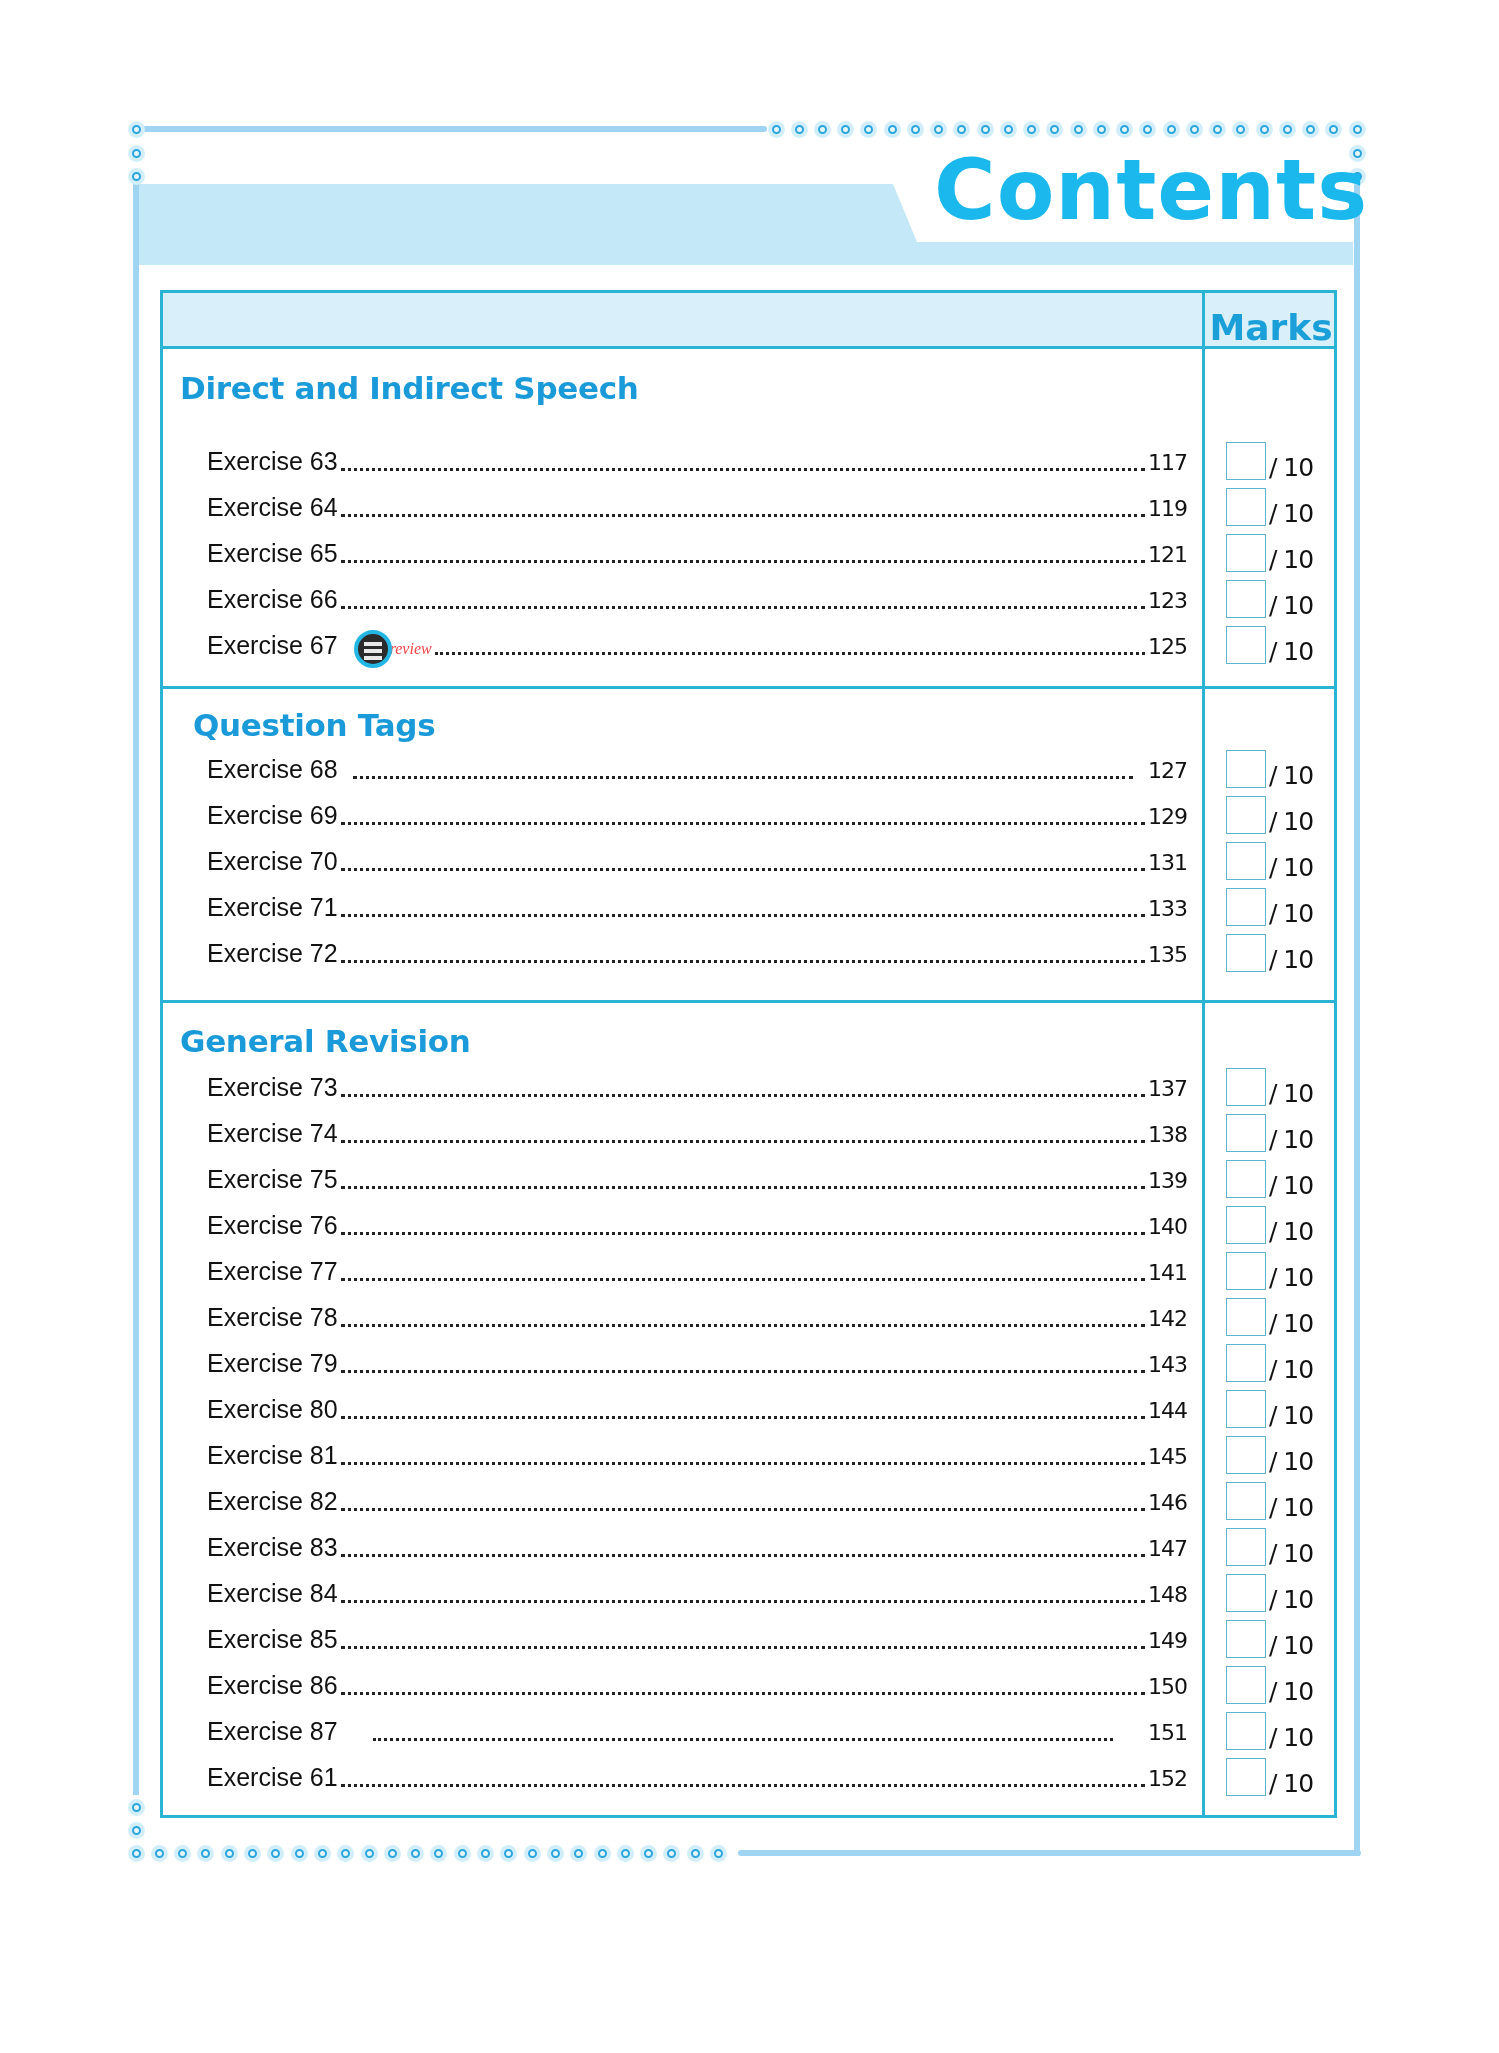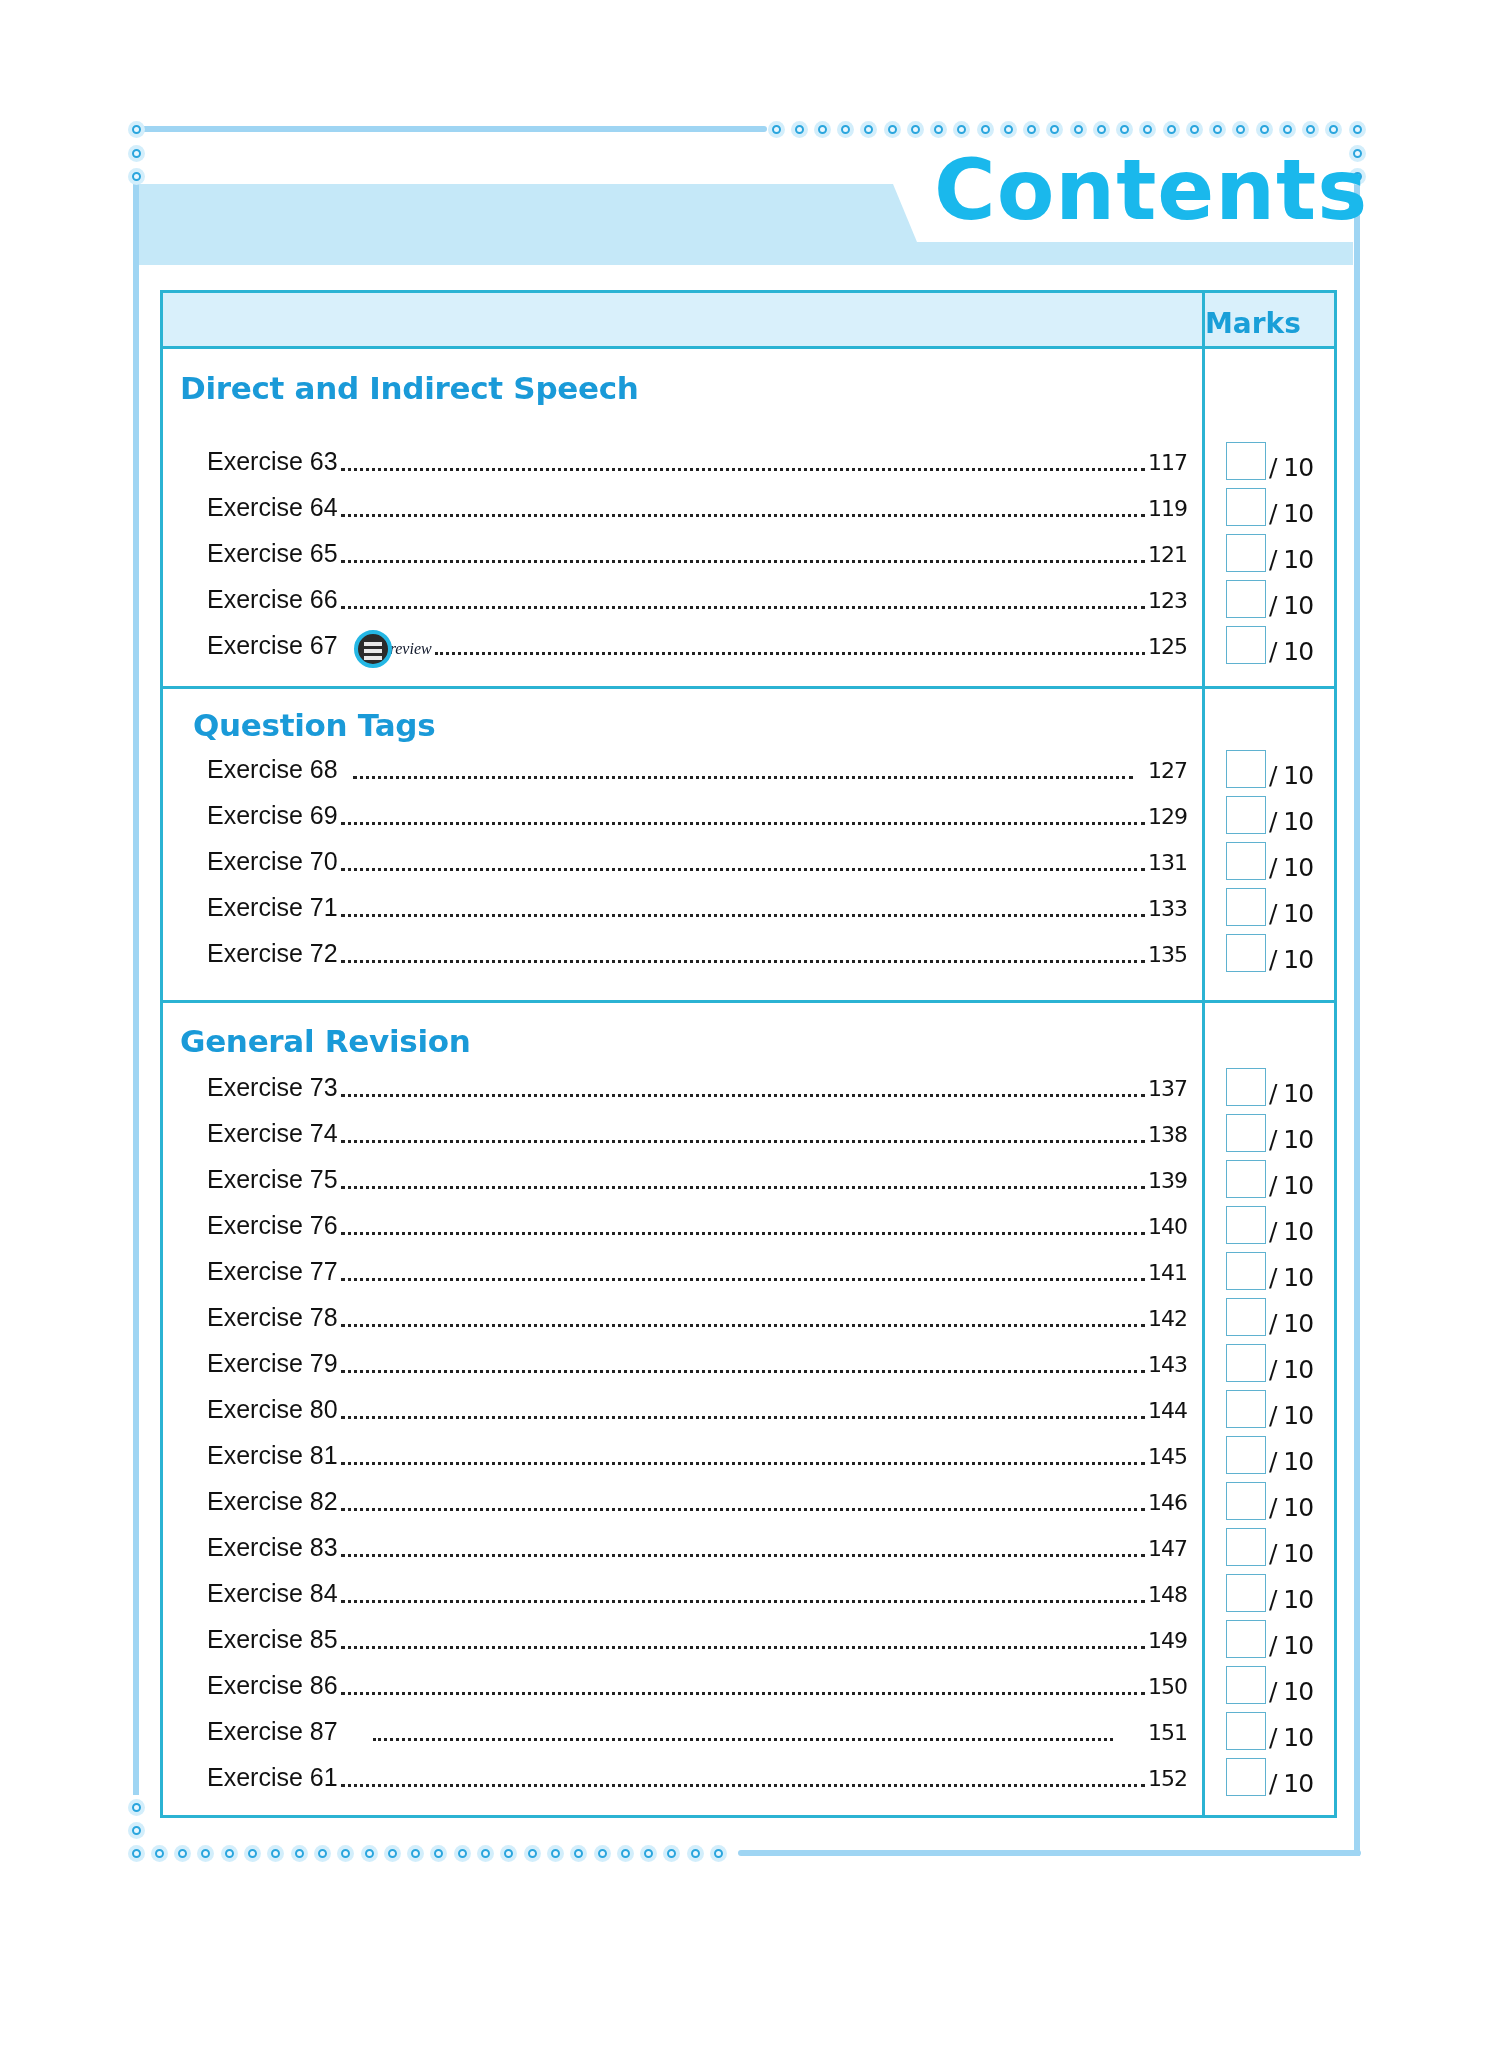--- a/index.html
+++ b/index.html
@@ -14,35 +14,35 @@
   .band { position: absolute; left: 139px; top: 184px; width: 1214px; height: 81px; background: #c5e8f8; }
   .notch { position: absolute; left: 893px; top: 184px; width: 460px; height: 58px; background: #ffffff;
            clip-path: polygon(0 0, 100% 0, 100% 100%, 24px 100%); }
   .title { position: absolute; left: 934px; top: 148px; font-size: 84px; font-weight: 900; color: #1ab8ec;
            letter-spacing: 1px; font-family: "DejaVu Sans", sans-serif; line-height: 1; }
   .table { position: absolute; left: 160px; top: 290px; width: 1177px; height: 1528px;
            border: 3px solid #2bb3d3; box-sizing: border-box; }
   .thead { position: absolute; left: 0; top: 0; right: 0; height: 53px; background: #d9f0fb;
            border-bottom: 3px solid #2bb3d3; }
   .colsep { position: absolute; left: 1039px; top: 0; bottom: 0; width: 3px; background: #2bb3d3; }
-  .marks-h { position: absolute; left: 1042px; width: 132px; top: 14px; text-align: left;
-             font-size: 28px; font-weight: bold; color: #1a9fd8; font-family: "DejaVu Sans", sans-serif; }
+  .marks-h { position: absolute; left: 1042px; width: 132px; top: 14px; text-align: center;
+             font-size: 36px; font-weight: bold; color: #1a9fd8; font-family: "DejaVu Sans", sans-serif; }
   .rowsep { position: absolute; left: 0; right: 0; height: 3px; background: #2bb3d3; }
   .sec-title { position: absolute; left: 17px; font-size: 31px; font-weight: bold; color: #1a9ad8;
                font-family: "DejaVu Sans", sans-serif; white-space: nowrap; letter-spacing: -0.3px; }
   .sec-sub { position: absolute; left: 17px; font-size: 24px; font-weight: bold; color: #18b0dd;
              font-family: "DejaVu Sans", sans-serif; white-space: nowrap; letter-spacing: -0.3px; }
   .sec-sub i { font-style: italic; font-weight: normal; }
   .ex-row { position: absolute; left: 44px; width: 980px; height: 34px; display: flex; align-items: flex-end; }
   .ex-label { font-size: 25px; color: #111; white-space: nowrap; line-height: 1; }
   .ex-review { display: inline-flex; align-items: flex-end; margin-left: 12px; }
   .review-icon { width: 38px; height: 38px; border-radius: 50%; border: 4px solid #25b7e4;
                  box-sizing: border-box; background: #2b2b2b; position: relative; overflow: hidden; margin-bottom: -10px; }
   .review-icon span { position: absolute; left: 6px; right: 6px; height: 4px; background: #e9e9e9; }
-  .review-text { font-family: "Liberation Serif", serif; font-style: italic; font-size: 16px; color: #0f172a; margin-left: -2px; }
+  .review-text { font-family: "Liberation Serif", serif; font-style: italic; font-size: 16px; color: #ef4444; margin-left: -2px; }
   .ex-dots { flex: 1; border-bottom: 3px dotted #222; margin: 0 3px 3px 3px; height: 0; }
   .ex-page { font-size: 22px; color: #111; line-height: 1; min-width: 38px; text-align: right; font-family: "DejaVu Sans", sans-serif; letter-spacing: -1px; }
   .mark { position: absolute; left: 1063px; height: 38px; display: flex; align-items: flex-end; }
   .mark-box { width: 40px; height: 38px; border: 1.5px solid #5fb2d0; box-sizing: border-box; background: #fff; }
   .mark-out { font-size: 25px; color: #111; margin-left: 3px; line-height: 1; font-family: "DejaVu Sans", sans-serif; letter-spacing: -1px; }
 </style>
 </head>
 <body>
 
 <div class="hline" style="left:136px; top:126px; width:631px;"></div>

